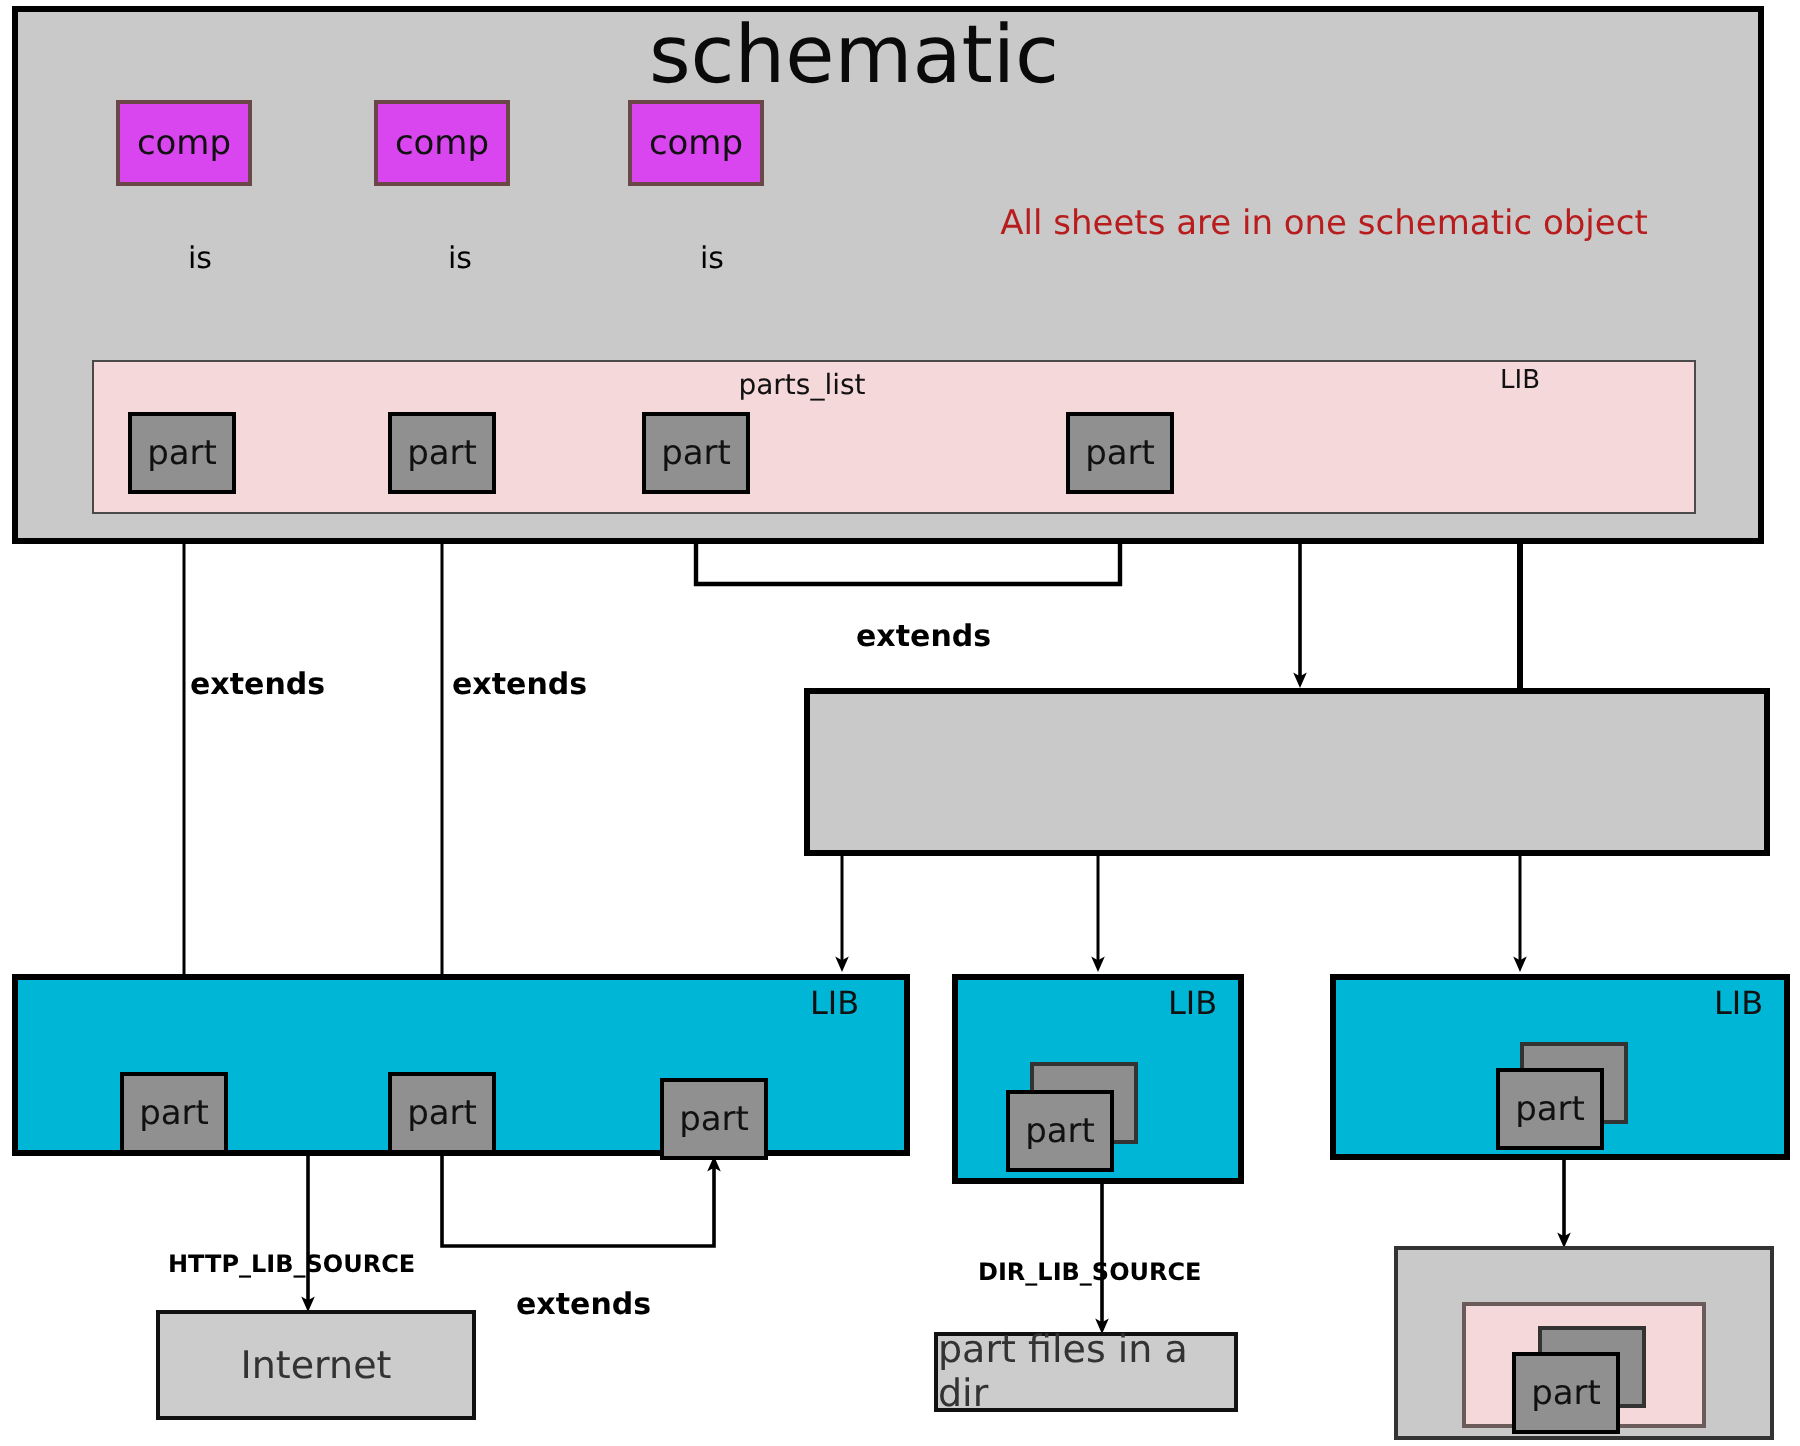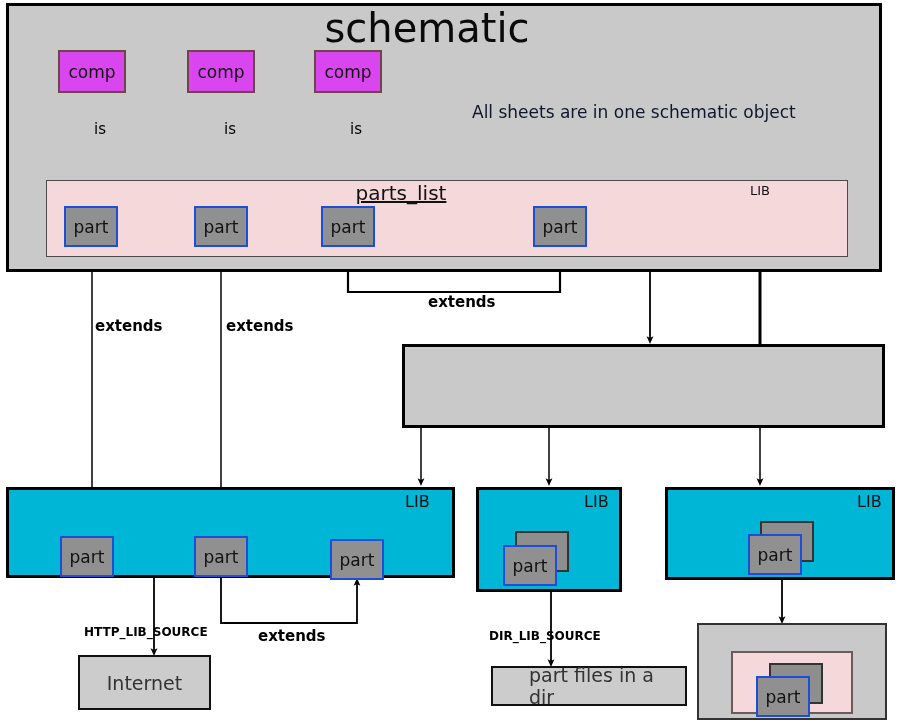--- a/index.html
+++ b/index.html
@@ -18,42 +18,42 @@
     background:#c9c9c9;border:3px solid #000000;
   }
   .schematic-title{
     position:absolute;left:6px;top:4px;width:770px;height:48px;
     line-height:48px;text-align:center;font-size:40px;color:#0a0a0a;
     letter-spacing:0px;
     margin-left:36px;
   }
   .note-text{
     position:absolute;left:472px;top:100px;width:380px;height:24px;
-    font-size:17px;color:#0f172a;text-align:left;line-height:24px;
+    font-size:17px;color:#b91c1c;text-align:center;line-height:24px;
   }
 
   .parts-list{
     left:46px;top:180px;width:802px;height:77px;
     background:#f5d8da;border:1px solid #4a4a4a;
   }
   .parts-list-label{
     position:absolute;left:0px;top:182px;width:802px;text-align:center;
-    font-size:20px;color:#111111;line-height:22px;text-decoration:underline;
+    font-size:14px;color:#111111;line-height:22px;
   }
   .lib-up-label{
     position:absolute;left:742px;top:182px;width:36px;text-align:center;
     font-size:13px;color:#111111;line-height:18px;
   }
 
   .comp{
     width:68px;height:43px;background:#d946ef;border:2px solid #6b4747;
     font-size:17px;color:#111111;display:flex;align-items:center;justify-content:center;
   }
   .part{
-    width:54px;height:41px;background:#909090;border:2px solid #1d4ed8;
+    width:54px;height:41px;background:#909090;border:2px solid #000000;
     font-size:17px;color:#111111;display:flex;align-items:center;justify-content:center;
   }
   .part-back{
     width:54px;height:41px;background:#8e8e8e;border:2px solid #333333;
   }
 
   .libs-manager{
     left:402px;top:344px;width:483px;height:84px;
     background:#c9c9c9;border:3px solid #000000;
   }
@@ -69,41 +69,41 @@
 
   .lib-left{left:6px;top:487px;width:449px;height:91px;}
   .lib-mid{left:476px;top:487px;width:146px;height:105px;}
   .lib-right{left:665px;top:487px;width:230px;height:93px;}
 
   .plain{
     background:#cccccc;border:2px solid #111111;
     display:flex;align-items:center;justify-content:center;
     font-size:19px;color:#333333;
   }
-  .internet{left:78px;top:655px;width:133px;height:55px;}
-  .partfiles{left:491px;top:666px;width:196px;height:40px;padding-left:36px;}
+  .internet{left:78px;top:655px;width:160px;height:55px;}
+  .partfiles{left:467px;top:666px;width:152px;height:40px;}
 
   .other-schematic{
     left:697px;top:623px;width:190px;height:97px;
     background:#c9c9c9;border:2px solid #333333;
   }
   .other-schematic-label{
     position:absolute;left:697px;top:627px;width:190px;text-align:center;
     font-size:14px;color:#222222;line-height:20px;
   }
   .other-pink{
     left:731px;top:651px;width:122px;height:63px;
     background:#f5d8da;border:2px solid #6b5b5b;
   }
 
   .edge-label{
     position:absolute;font-size:14px;color:#000000;line-height:18px;
     white-space:nowrap;
   }
-  .edge-label.bold{font-weight:bold;font-size:15px;}
+  .edge-label.bold{font-weight:bold;font-size:15px;margin-top:16px;}
   .edge-label.small-bold{font-weight:bold;font-size:12px;letter-spacing:0px;}
   .edge-label.plainlbl{font-size:15px;}
 </style>
 </head>
 <body>
 
 <div id="stage">
 
   <svg class="wires" viewBox="0 0 900 723">
     <defs>

